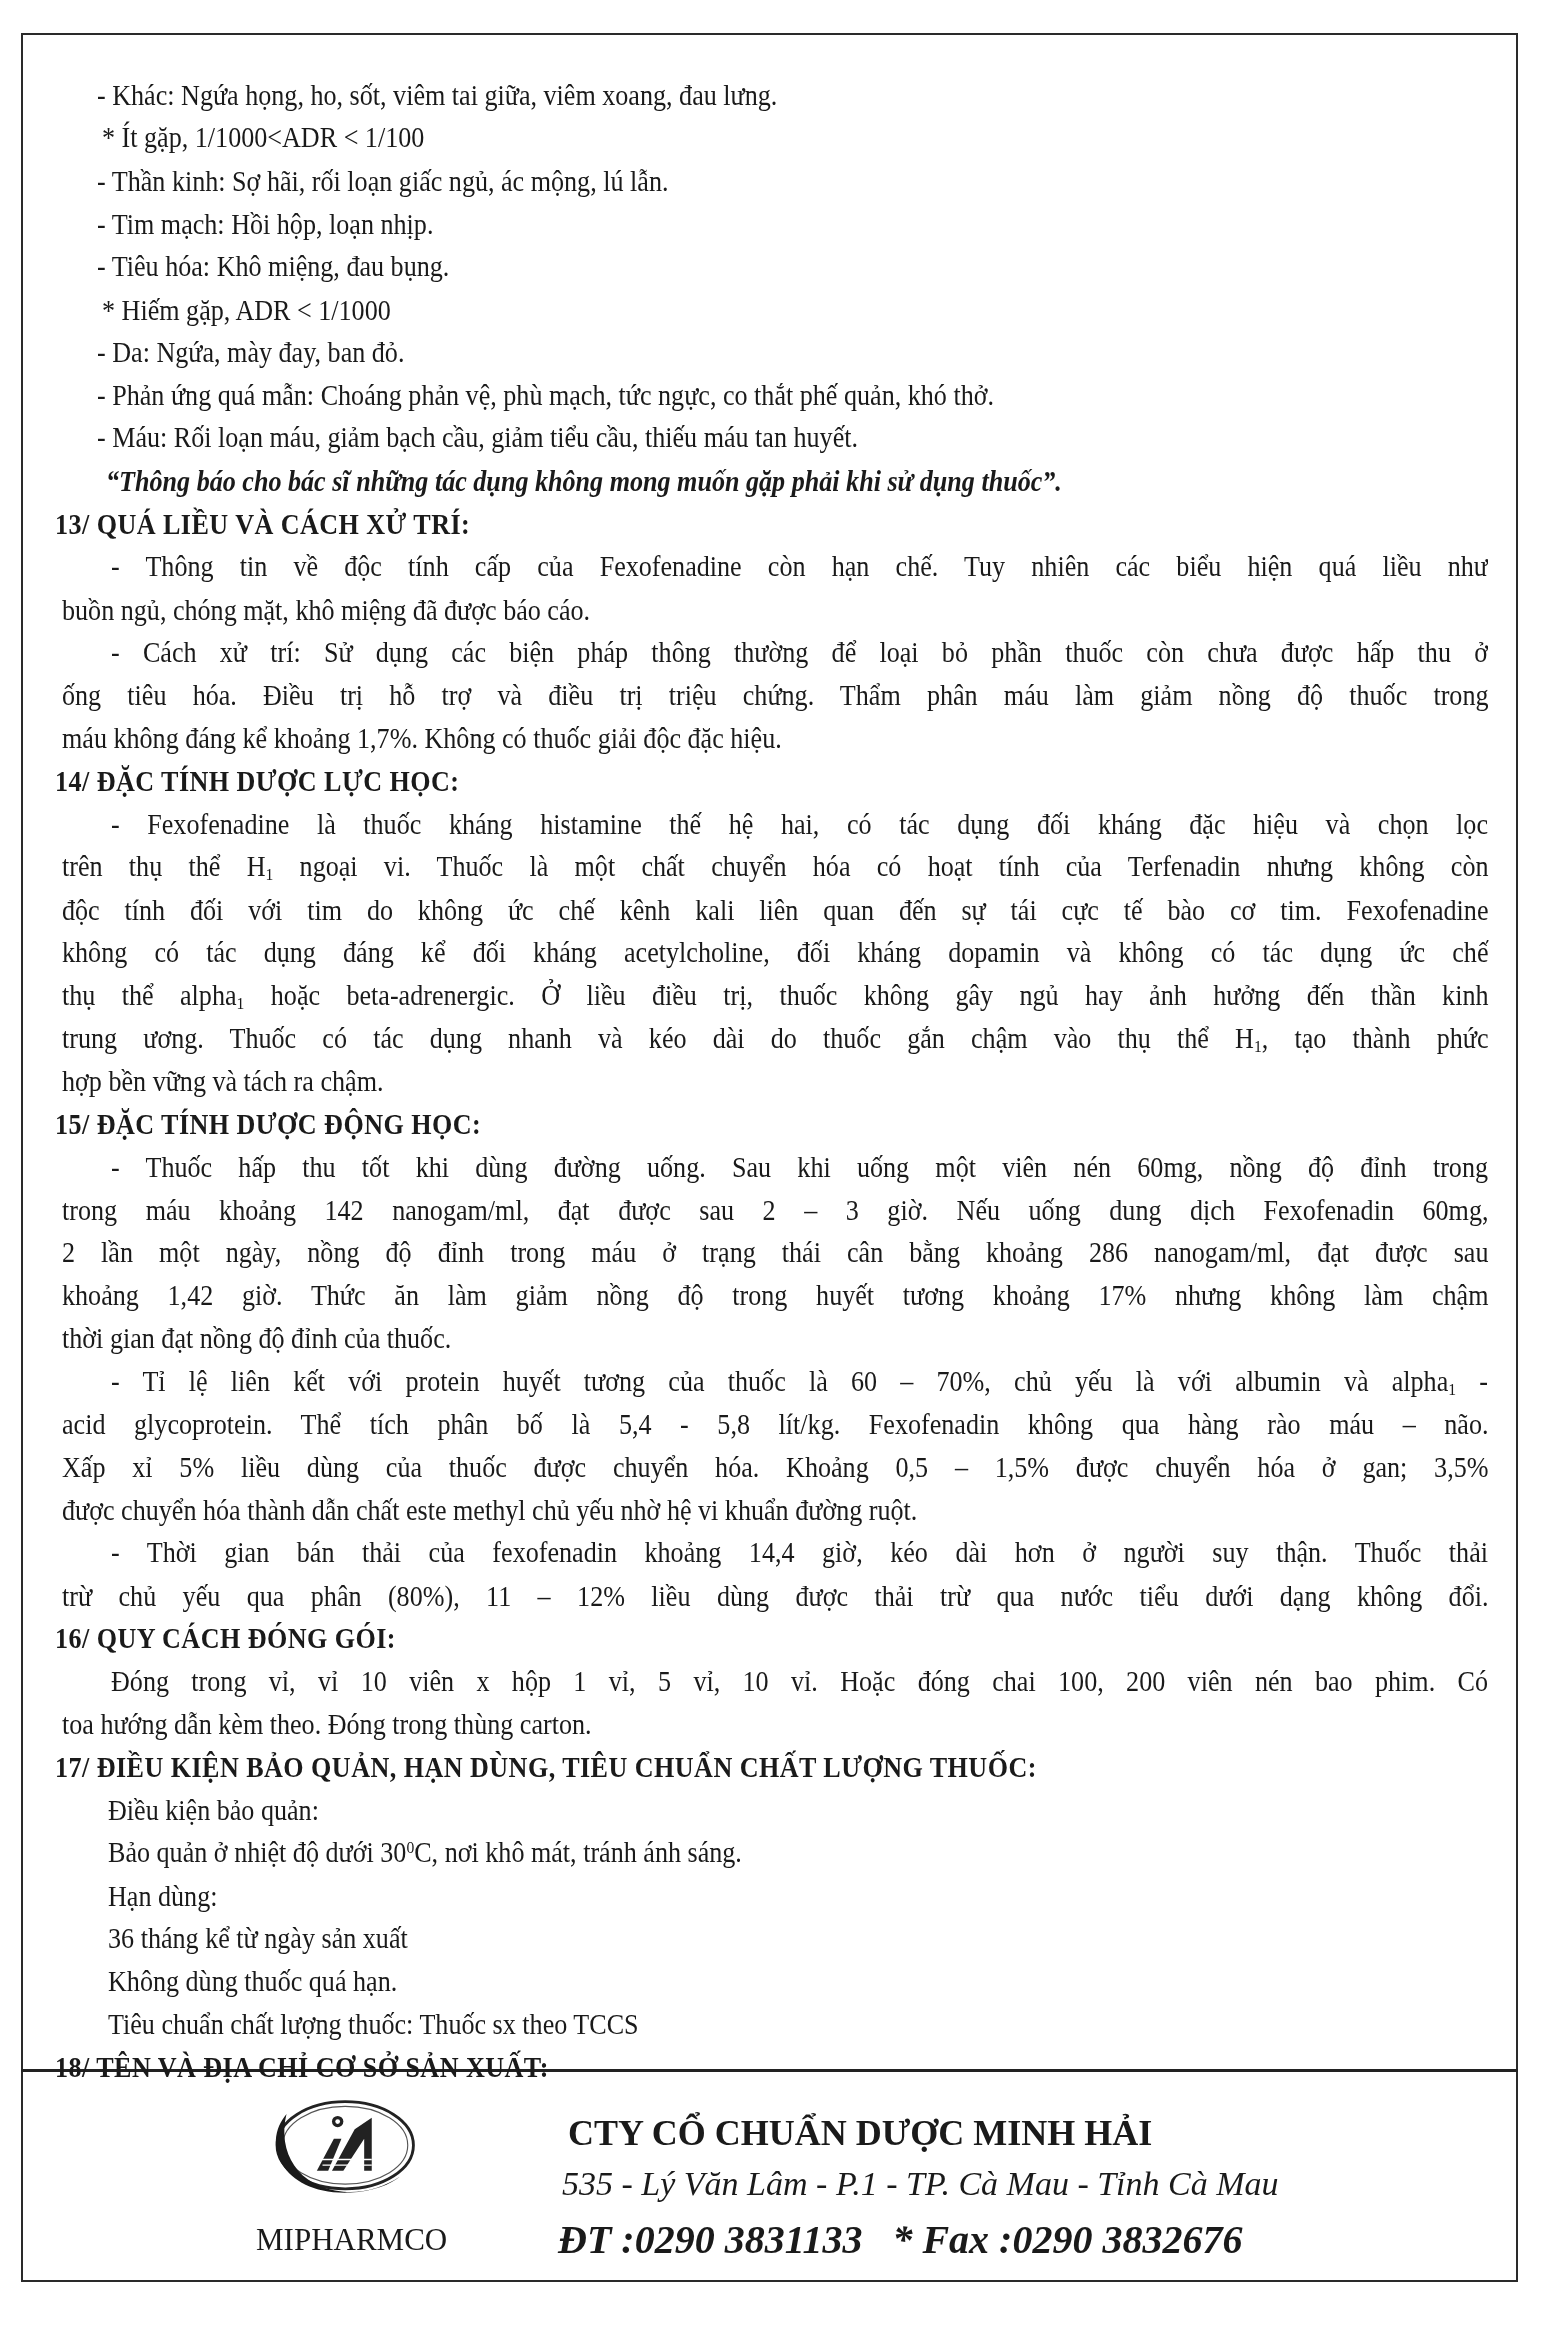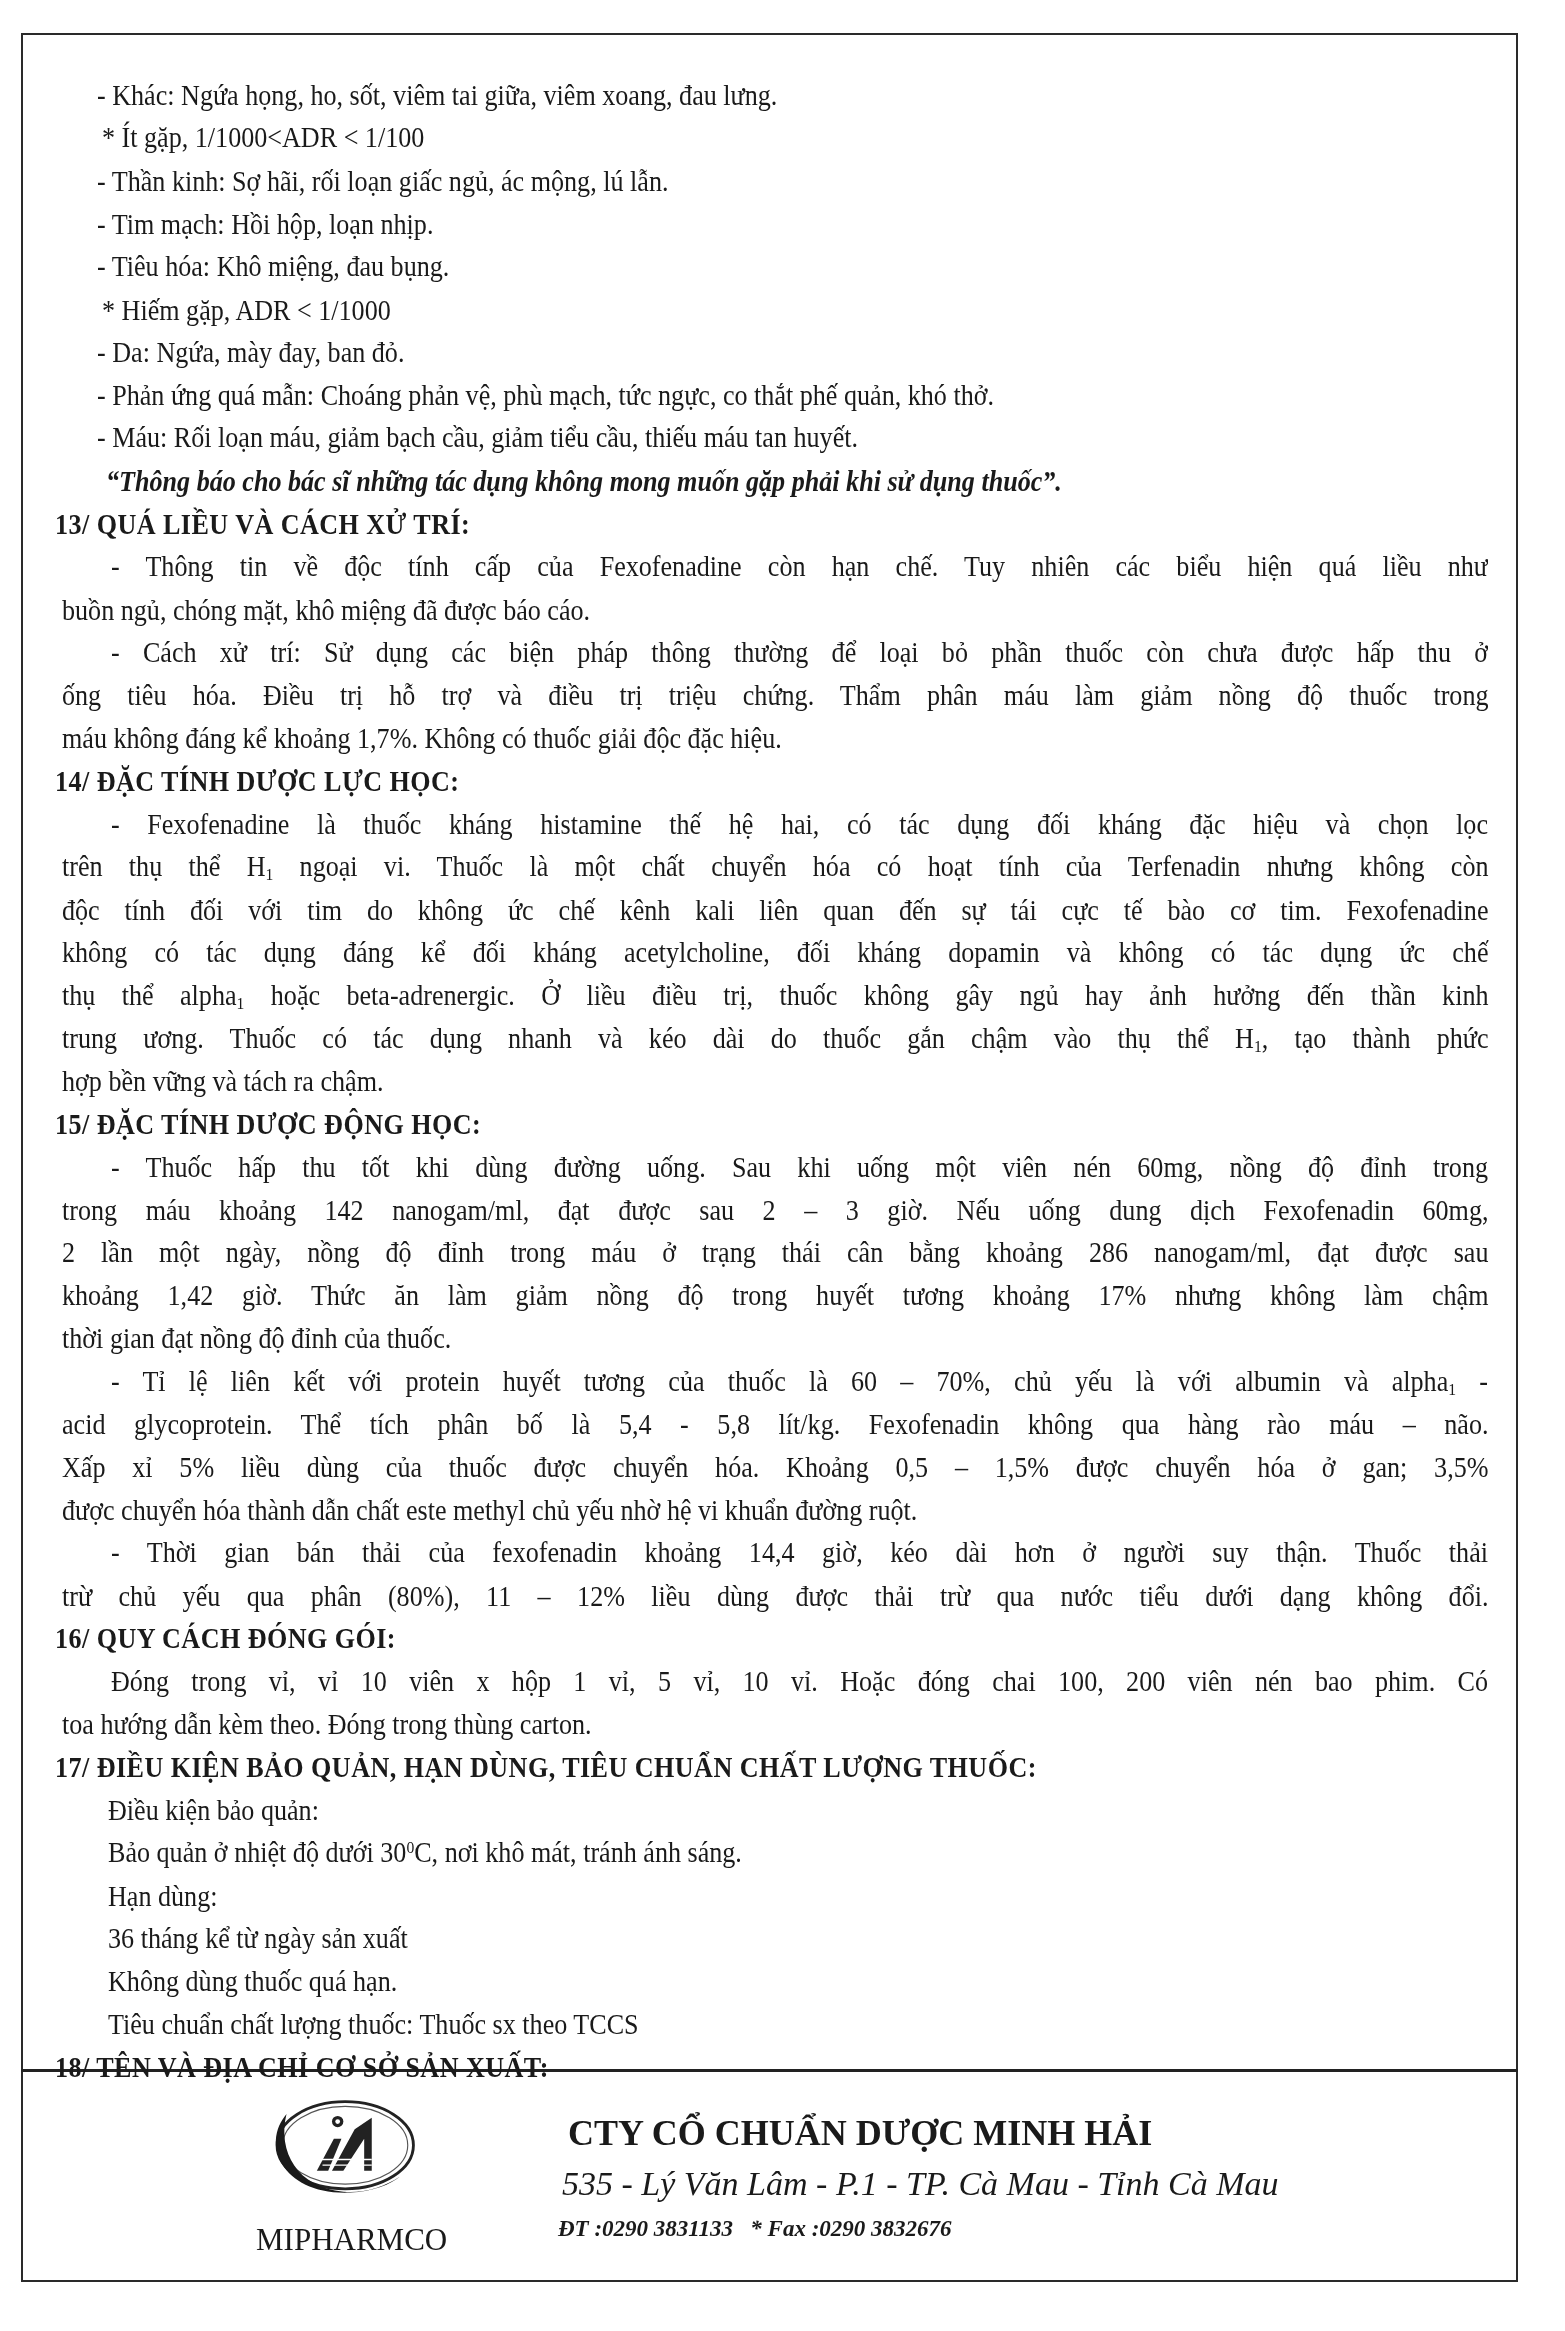--- a/index.html
+++ b/index.html
@@ -18,21 +18,21 @@
   .sub2 { left:102px; }
   .head { left:55px; font-weight:bold; font-size:29px; letter-spacing:0.5px; }
   .quote { left:106px; font-style:italic; font-weight:bold; }
   .lvl2 { left:108px; }
   sub { font-size:60%; vertical-align:-3.8px; line-height:0; }
   sup { font-size:60%; vertical-align:9.5px; line-height:0; }
   .logo { position:absolute; left:260px; top:2093px; width:161px; height:114px; }
   .brand { position:absolute; left:248px; top:2222px; font-size:31px; letter-spacing:0;margin-left:8px; }
   .co-title { position:absolute; left:568px; top:2112px; font-size:36px; font-weight:bold; white-space:nowrap; }
   .co-addr { position:absolute; left:562px; top:2165px; font-size:34px; font-style:italic; white-space:nowrap; }
-  .co-phone { position:absolute; left:558px; top:2216px; font-size:23px; font-style:italic; font-weight:bold; white-space:nowrap; }
+  .co-phone { position:absolute; left:558px; top:2216px; font-size:40px; font-style:italic; font-weight:bold; white-space:nowrap; }
 </style>
 </head>
 <body>
 
 <div class="frame"></div>
 <div class="sep"></div>
 
 <div id="body-lines">
     <div class="line sub1" style="top: 73px; transform: scaleX(0.9);">- Khác: Ngứa họng, ho, sốt, viêm tai giữa, viêm xoang, đau lưng.</div>
     <div class="line sub2" style="top: 115px; transform: scaleX(0.9);">* Ít gặp, 1/1000&lt;ADR &lt; 1/100</div>

